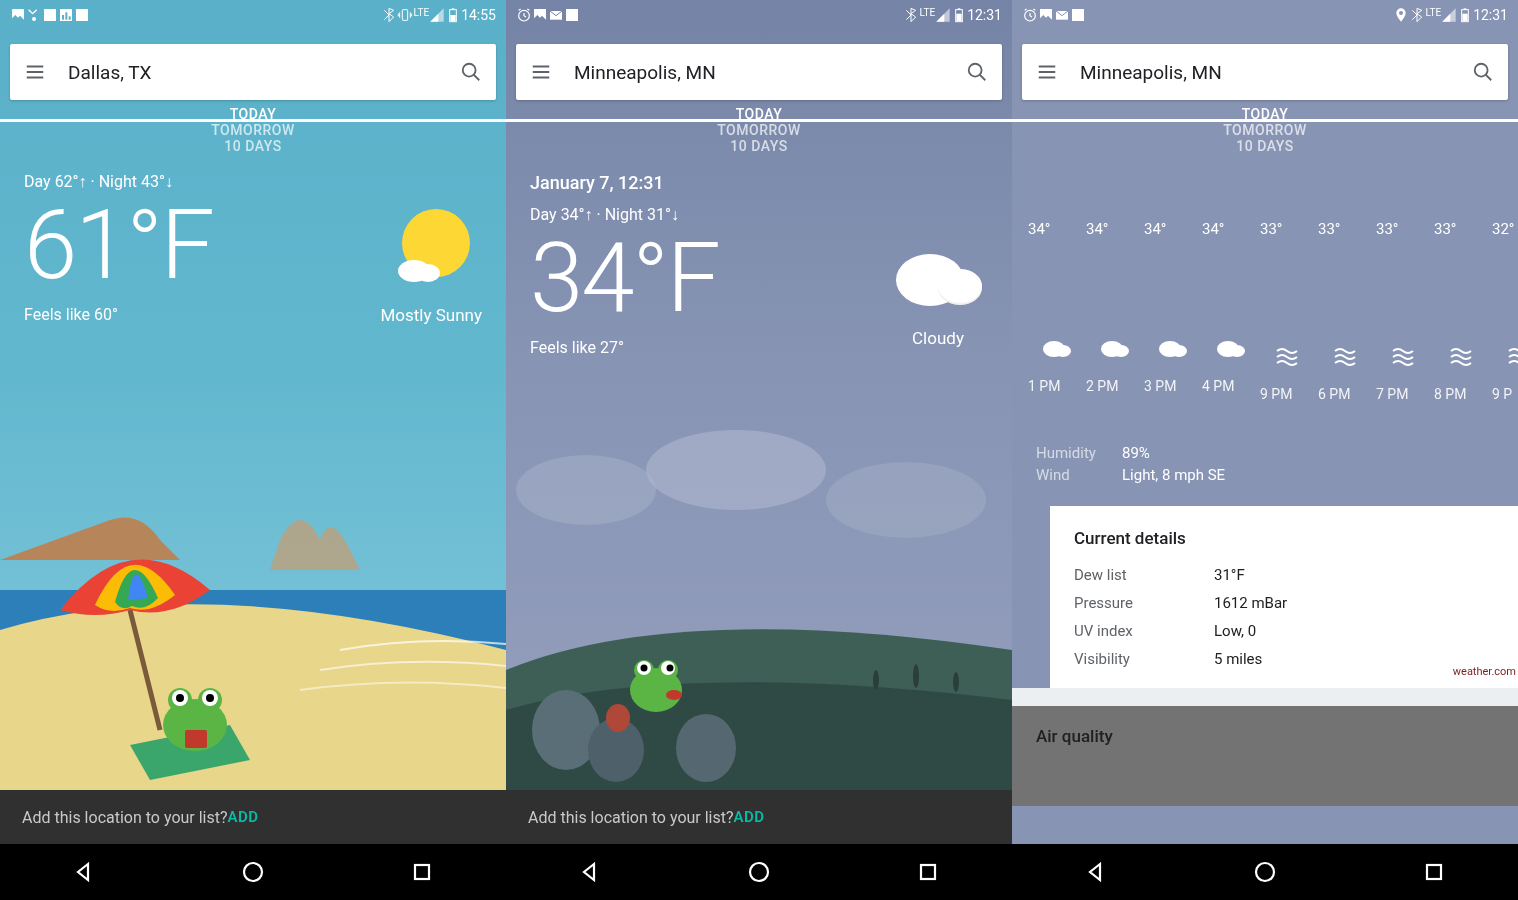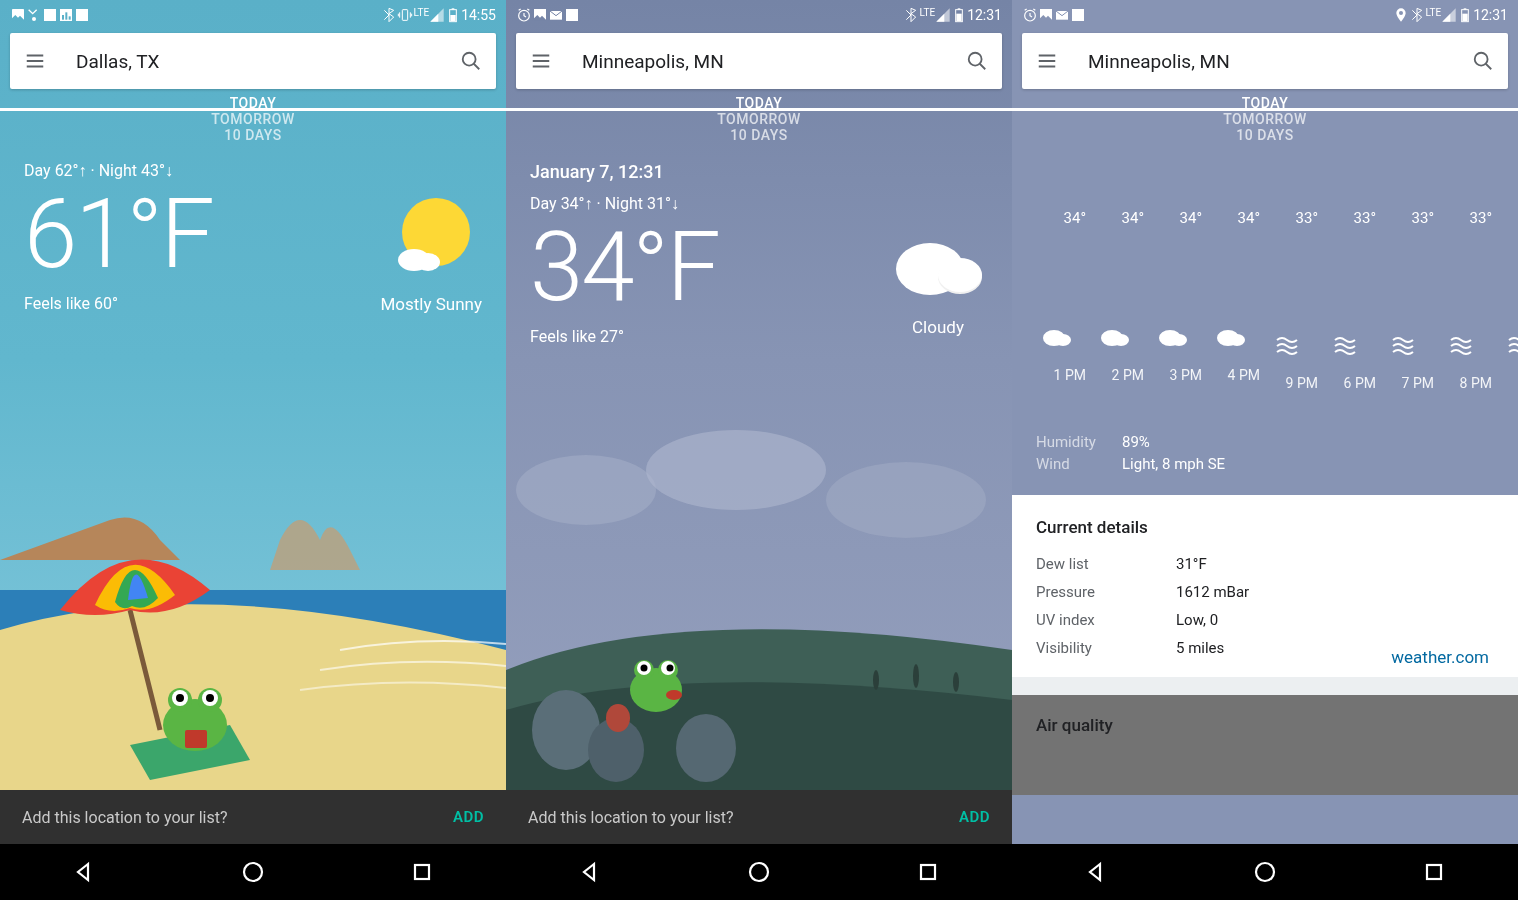--- a/index.html
+++ b/index.html
@@ -31,29 +31,28 @@
     justify-content: space-between;
     padding: 0 10px;
     color: #fff;
     font-size: 14px;
   }
   .status-left, .status-right { display: flex; align-items: flex-start; }
   .status-icon { width: 16px; height: 16px; fill: #fff; }
 
   
   .search-bar {
-    margin: 3px 10px 6px;
+    margin: 14px 10px 6px;
     background: #fff;
     border-radius: 2px;
     height: 56px;
     display: flex;
     align-items: center;
     padding: 0 14px;
     box-shadow: 0 1px 3px rgba(0,0,0,0.2);
-    gap: 8px;
   }
   .hamburger { width: 22px; height: 22px; fill: #5f6368; margin-right: 22px; cursor: pointer; }
   .search-text { flex: 1; font-size: 19px; color: #202124; }
   .search-icon { width: 22px; height: 22px; fill: #5f6368; cursor: pointer; }
 
   
   .tabs { display: flex; height: 46px; flex-direction: column; }
   .tab {
     flex: 1;
     display: flex;
@@ -98,21 +97,21 @@
     pointer-events: none;
   }
 
   
   .add-bar {
     height: 54px;
     background: #303030;
     color: #c9c9c9;
     display: flex;
     align-items: center;
-    justify-content: space-between;
+    justify-content: flex-start;
     padding: 16px 22px;
     font-size: 16px;
   }
   .add-btn { color: #00BFA5; font-weight: 600; font-size: 15px; letter-spacing: 0.5px; cursor: pointer; }
 
   
   .nav-bar {
     height: 56px;
     background: #000;
     display: flex;
@@ -127,42 +126,43 @@
     overflow: hidden;
   }
   .hourly-row {
     display: flex;
     gap: 0;
     padding-left: 16px;
   }
   .hour-col {
     width: 58px;
     flex-shrink: 0;
-    text-align: right;
+    text-align: left;
     color: #fff;
   }
   .hour-temp { font-size: 15px; margin-bottom: 90px; }
   .hour-icon { height: 28px; display:flex; align-items:center; justify-content:center; margin-bottom:16px; }
   .hour-label { font-size: 14px; color: rgba(255,255,255,0.9); }
   .kv-block { padding: 16px 24px 18px; color:#fff; font-size:15px; }
   .kv-row { display:flex; margin:4px 0;align-items:center; }
   .kv-key { color: rgba(255,255,255,0.65); width: 86px; }
   .kv-val {}
 
   .details-card {
     background:#fff;
     color:#202124;
     padding: 22px 24px 10px;
     position: relative;
+    margin-left: 38px;
   }
   .details-title { font-size:17px; font-weight:500; margin-bottom:18px; }
   .detail-row { display:flex; font-size:15px; margin:10px 0; }
   .detail-key { width: 140px; color:#5f6368; }
   .detail-val { color:#202124; }
-  .source { position:absolute; right:29px; bottom:10px; color:#0369a1; font-size:17px; }
+  .source { position:absolute; right:2px; bottom:10px; color:#7f1d1d; font-size:11px; }
 
   .gap { height: 18px; background:#eceff1; }
   .air-card { background:#737373; padding: 20px 24px 60px; font-size:17px; font-weight:500; color:#202124; }
 </style>
 </head>
 <body>
 
 <div class="screen screen1">
   <div class="status-bar">
     <div class="status-left">

